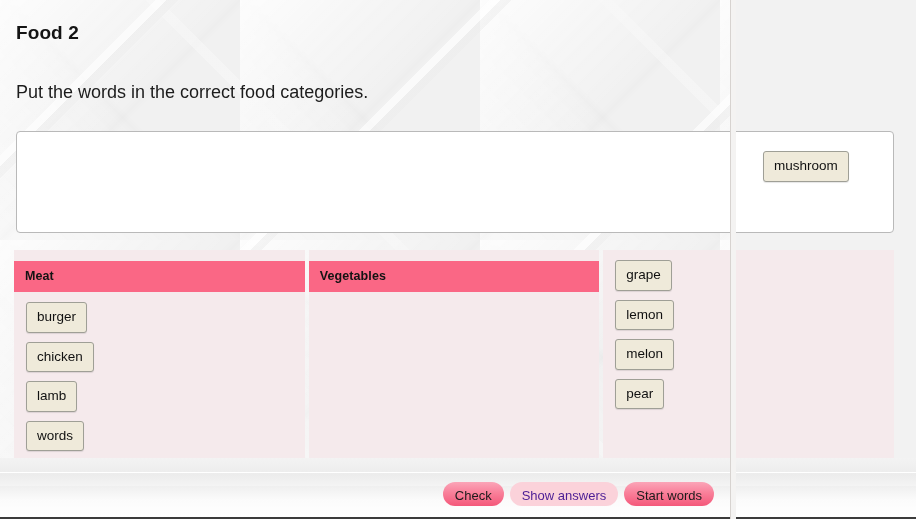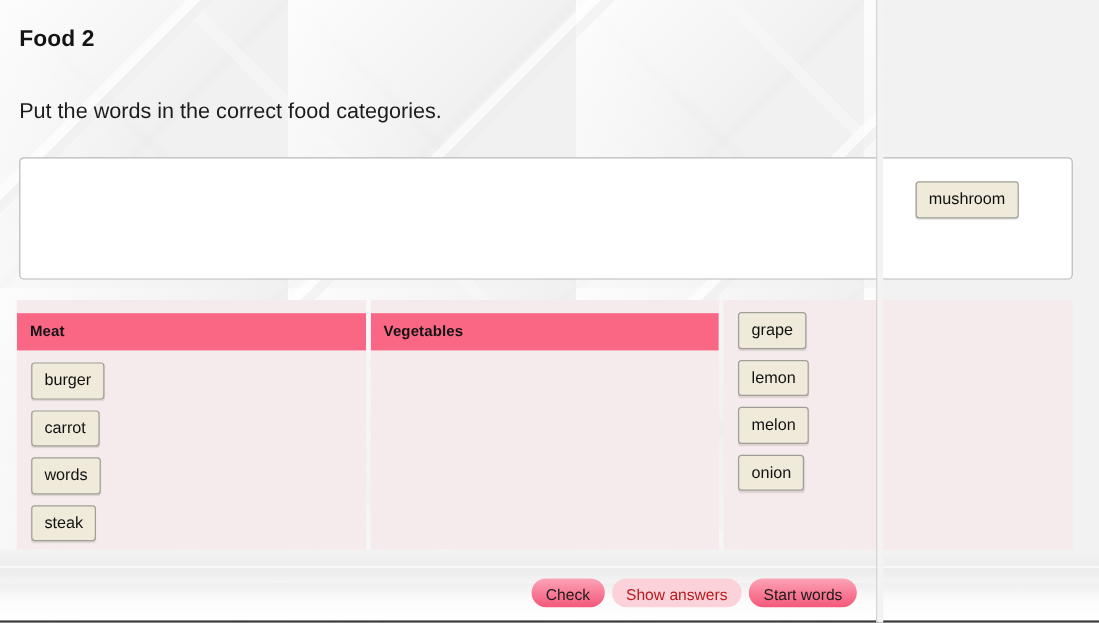--- a/index.html
+++ b/index.html
@@ -194,21 +194,21 @@
     font-family: "Liberation Sans", sans-serif;
     font-size: 13px;
     line-height: 1;
     color: #1b1b1b;
     background: linear-gradient(to bottom, #fba5b8 0%, #f9809a 45%, #f4587a 100%);
     cursor: pointer;
     white-space: nowrap;
   }
   .btn.disabled {
     background: #fbd2da;
-    color: #b91c1c;
+    color: #4c1d95;
     cursor: default;
   }
 
   
   #right-edge {
     position: absolute;
     right: 5px;
     top: 0;
     width: 1px;
     height: 519px;
@@ -241,36 +241,36 @@
     <div id="dropzone">
       <div id="bank-word" class="word-tile">mushroom</div>
     </div>
 
     <div id="columns">
 
       <div class="category">
         <div class="cat-header">Meat</div>
         <div class="cat-body">
           <div class="word-tile">burger</div>
-          <div class="word-tile">carrot</div>
+          <div class="word-tile">chicken</div>
+          <div class="word-tile">lamb</div>
           <div class="word-tile">words</div>
-          <div class="word-tile">steak</div>
         </div>
       </div>
 
       <div class="category">
         <div class="cat-header">Vegetables</div>
       </div>
 
       <div class="category">
         <div class="cat-body">
           <div class="word-tile">grape</div>
           <div class="word-tile">lemon</div>
           <div class="word-tile">melon</div>
-          <div class="word-tile">onion</div>
+          <div class="word-tile">pear</div>
         </div>
       </div>
 
     </div>
 
     <div id="footer-band"></div>
     <div id="footer-rule"></div>
     <div id="footer-white"></div>
     <div id="footer-bottom-line"></div>
 

